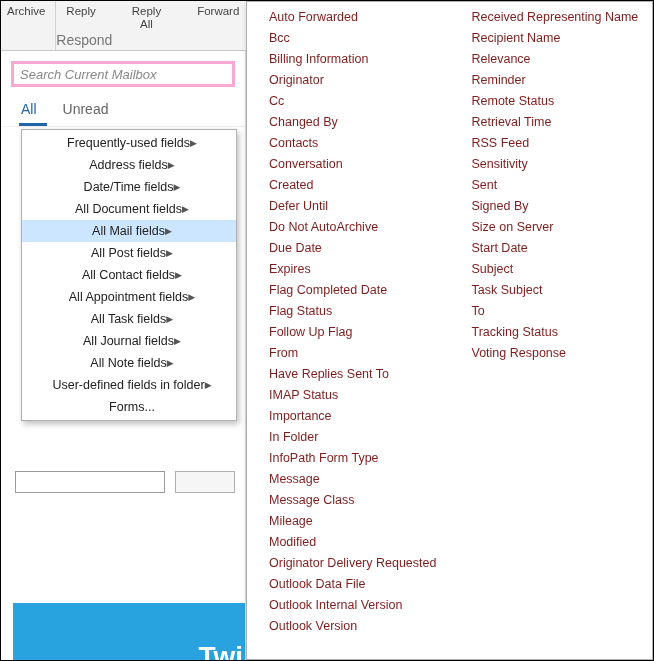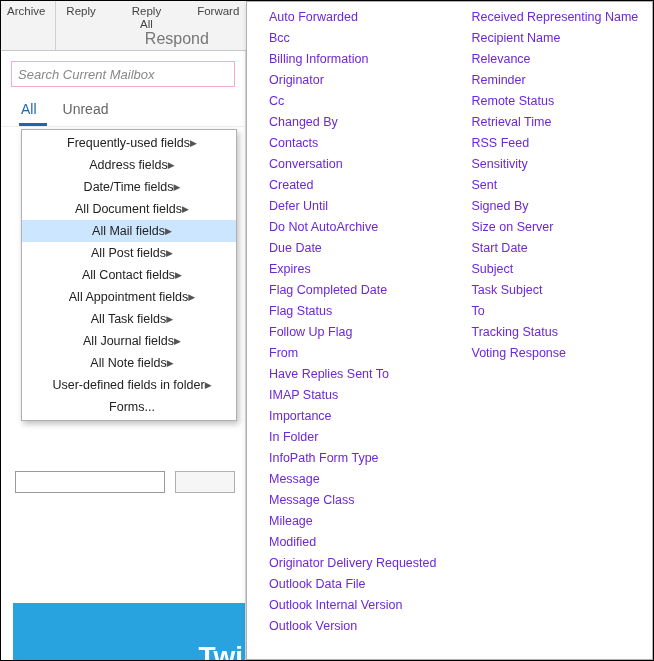--- a/index.html
+++ b/index.html
@@ -39,22 +39,22 @@
     display: flex;
     align-items: flex-start;
     padding: 2px 4px 0 4px;
     border-right: 1px solid #d0d0d0;
     position: relative;
   }
   .ribbon .group-label {
     position: absolute;
     bottom: 2px;
     left: 0; right: 0;
-    text-align: center;
-    font-size: 16px;
+    text-align: left;
+    font-size: 14px;
     color: #777;
   }
   .ribbon .btn .lbl { display:block; }
   .ribbon .small-icon {
     width: 24px;
     padding: 2px 3px;
     font-size: 12px;
     color:#555;
     display:flex; align-items:center; justify-content:center;
   }
@@ -67,21 +67,21 @@
     width: 245px;
     bottom: 0;
     border-right: 1px solid #ddd;
     background:#fff;
   }
 
   .searchbox {
     margin: 10px;
     width: calc(100% - 20px);
     height: 26px;
-    border: 1px solid #f9a8d4;
+    border: 3px solid #f9a8d4;
     font-size: 13px;
     padding: 0 6px;
     color: #888;
     display:flex;
     align-items:center;
     font-style: italic;
   }
 
   .tabs {
     display: flex;
@@ -189,21 +189,21 @@
   .menu2 .col {
     width: 50%;
     padding: 4px 0;
   }
   .menu2 .col .fitem {
     height: 21px;
     padding: 0 14px 0 22px;
     display:flex;
     align-items:center;
     font-size: 12.5px;
-    color:#6d28d9;
+    color:#7f1d1d;
     white-space:nowrap;
   }
 
   .vstrip {
     position:absolute;
     top:0; right:0;
     width:7px;
     height:100%;
     background: repeating-linear-gradient(#9dc8e8,#9dc8e8 140px,#cfe3f2 141px,#9dc8e8 141px);
     opacity:.55;

